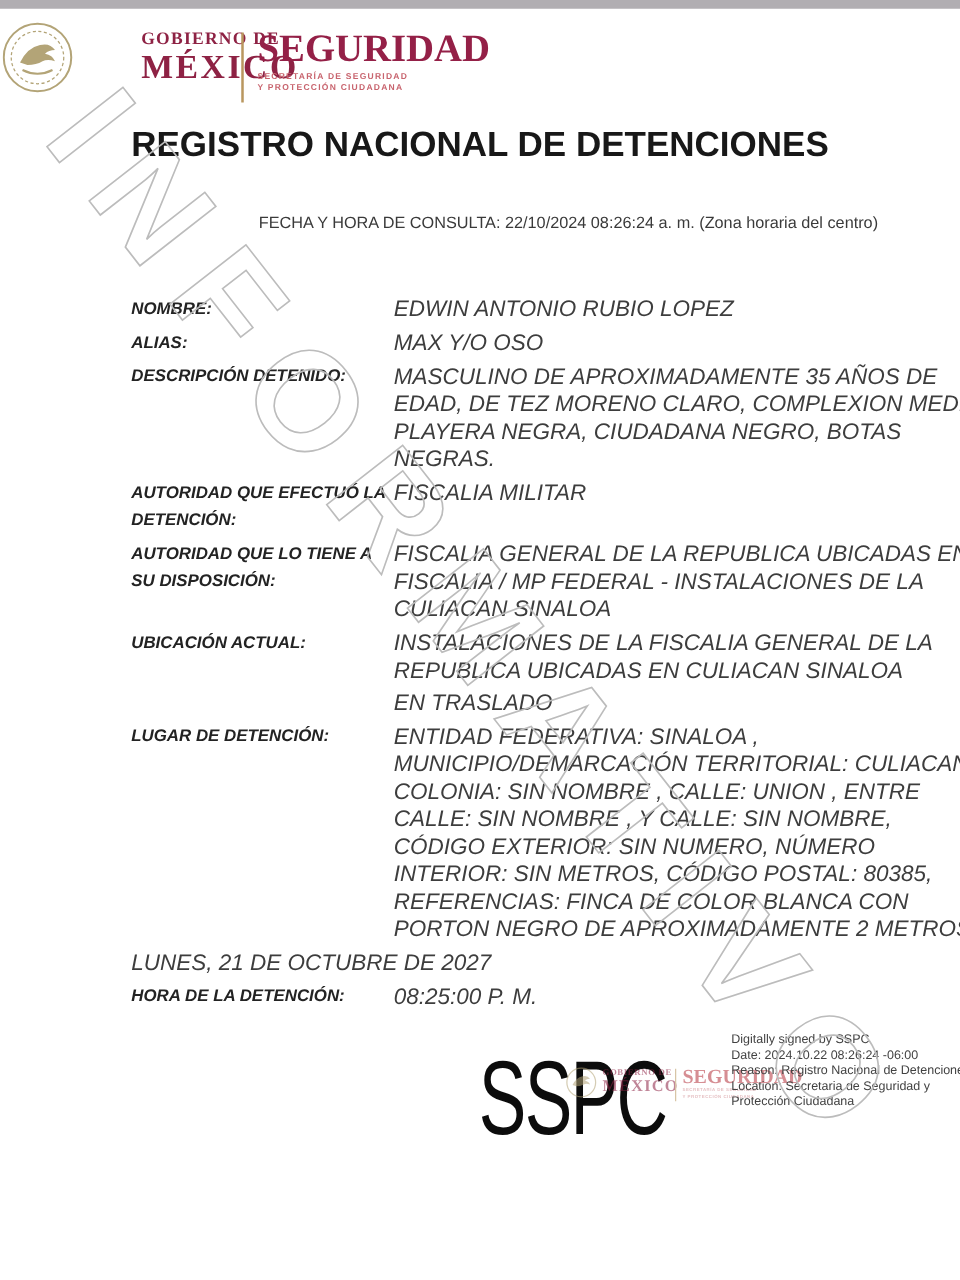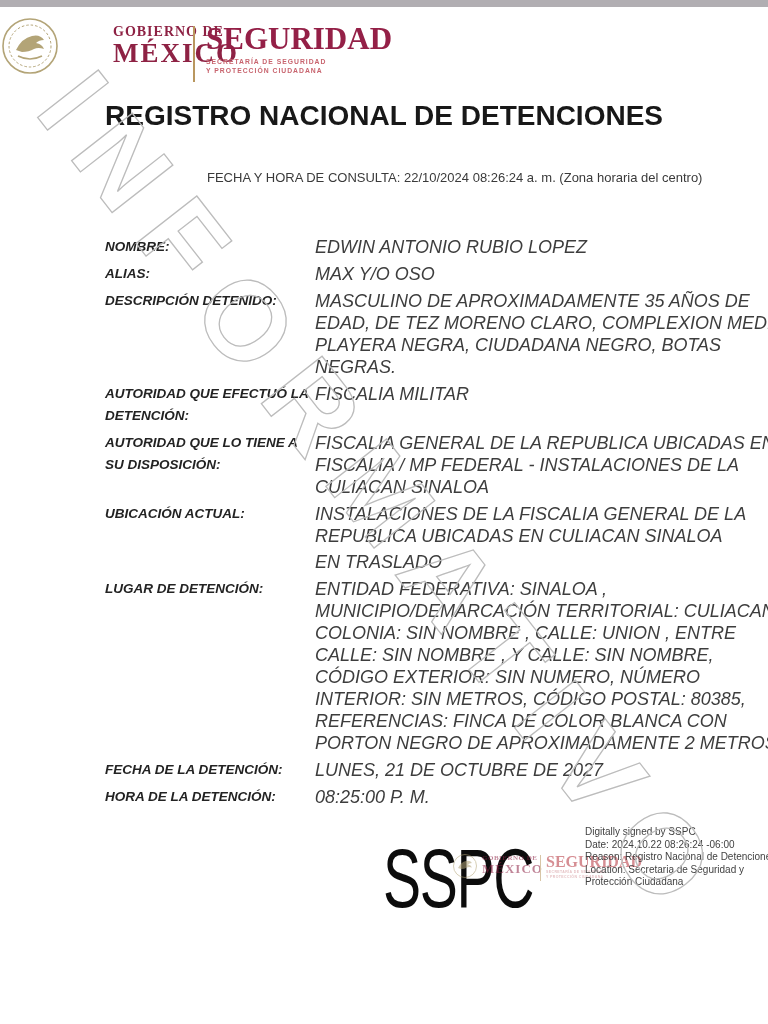--- a/index.html
+++ b/index.html
@@ -128,21 +128,20 @@
         <div class="field-line">MUNICIPIO/DEMARCACIÓN TERRITORIAL: CULIACAN ,</div>
         <div class="field-line">COLONIA: SIN NOMBRE , CALLE: UNION , ENTRE</div>
         <div class="field-line">CALLE: SIN NOMBRE , Y CALLE: SIN NOMBRE,</div>
         <div class="field-line">CÓDIGO EXTERIOR: SIN NUMERO, NÚMERO</div>
         <div class="field-line">INTERIOR: SIN METROS, CÓDIGO POSTAL: 80385,</div>
         <div class="field-line">REFERENCIAS: FINCA DE COLOR BLANCA CON</div>
         <div class="field-line">PORTON NEGRO DE APROXIMADAMENTE 2 METROS</div>
       </div>
     </div>
     <div class="field-row">
-      <div class="field-label">FECHA DE LA DETENCIÓN:</div>
       <div class="field-value">
         <div class="field-line">LUNES, 21 DE OCTUBRE DE 2027</div>
       </div>
     </div>
     <div class="field-row">
       <div class="field-label">HORA DE LA DETENCIÓN:</div>
       <div class="field-value">
         <div class="field-line">08:25:00 P. M.</div>
       </div>
     </div>

